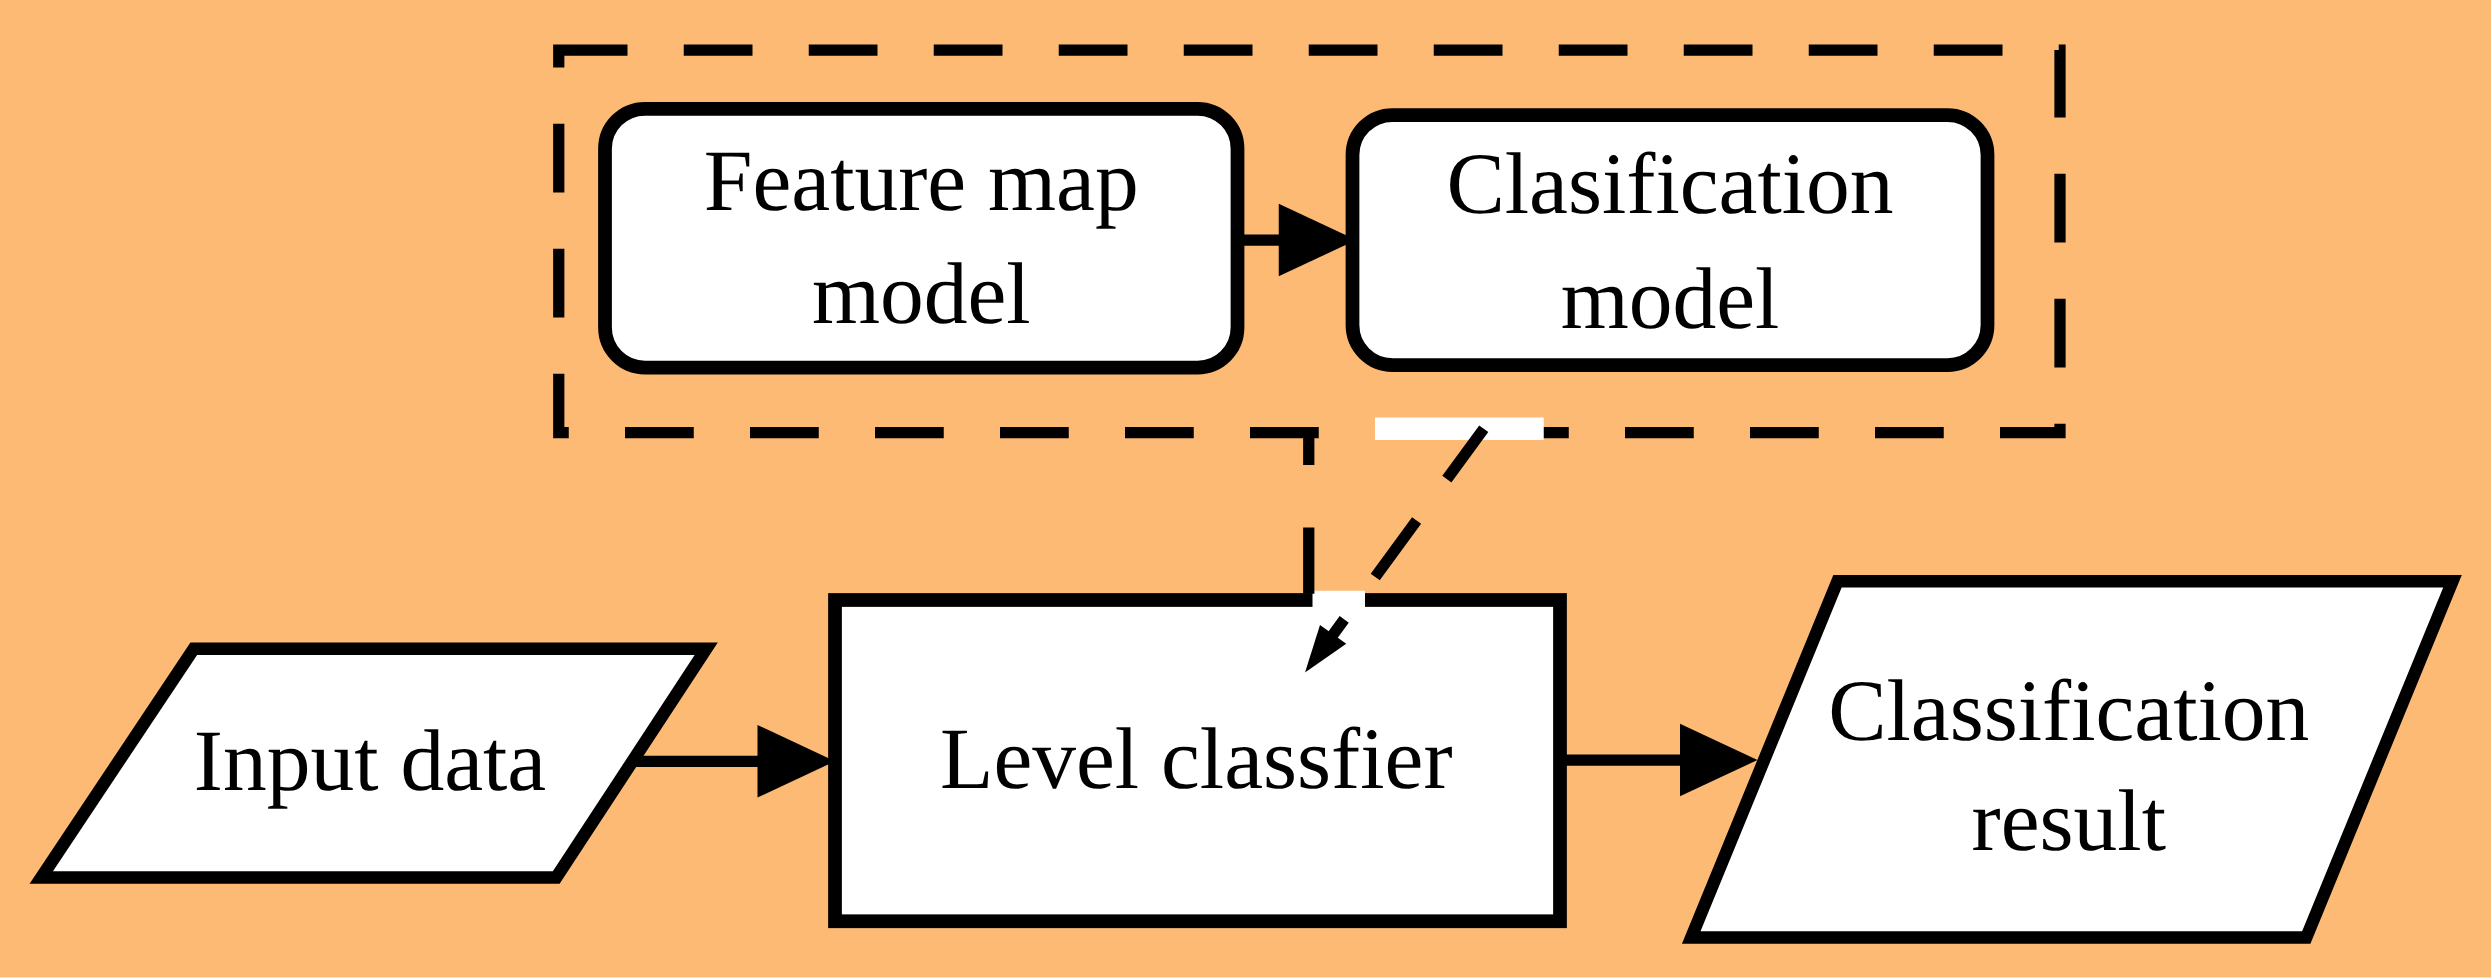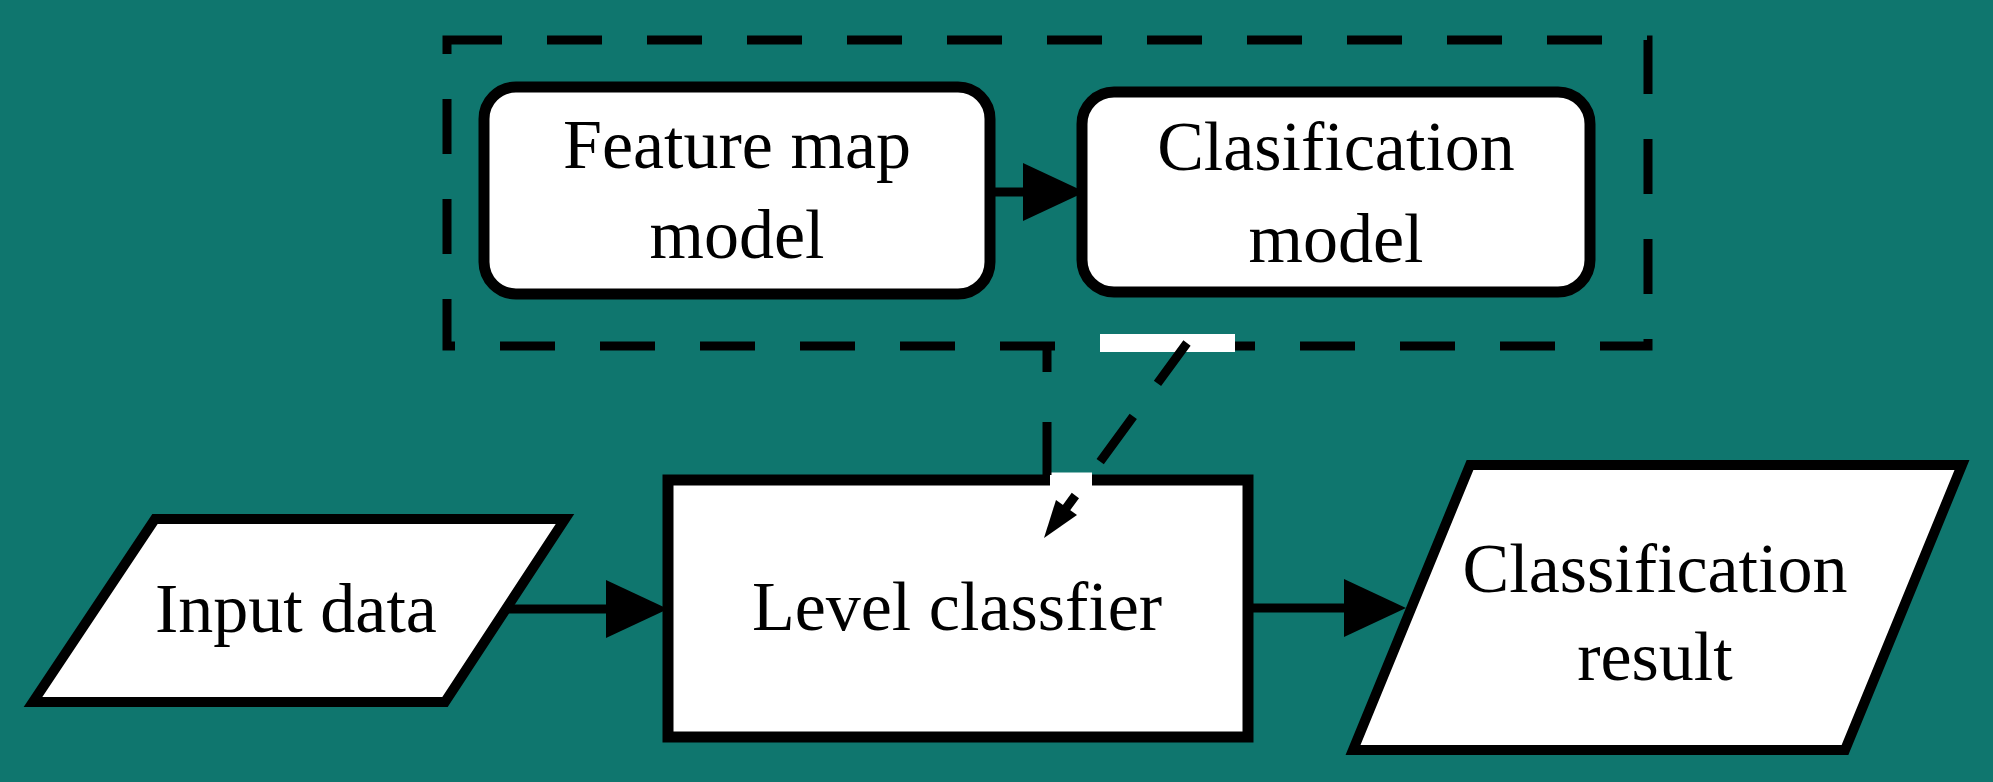--- a/index.html
+++ b/index.html
@@ -4,21 +4,21 @@
 <style>
   html, body {
     margin: 0;
     padding: 0;
     background: #ffffff;
   }
   .canvas {
     position: relative;
     width: 1993px;
     height: 782px;
-    background: #0f766e;
+    background: #fdba74;
     overflow: hidden;
   }
   svg text {
     font-family: "Liberation Serif", "DejaVu Serif", serif;
     font-size: 70px;
     fill: #000000;
   }
 </style>
 </head>
 <body>

